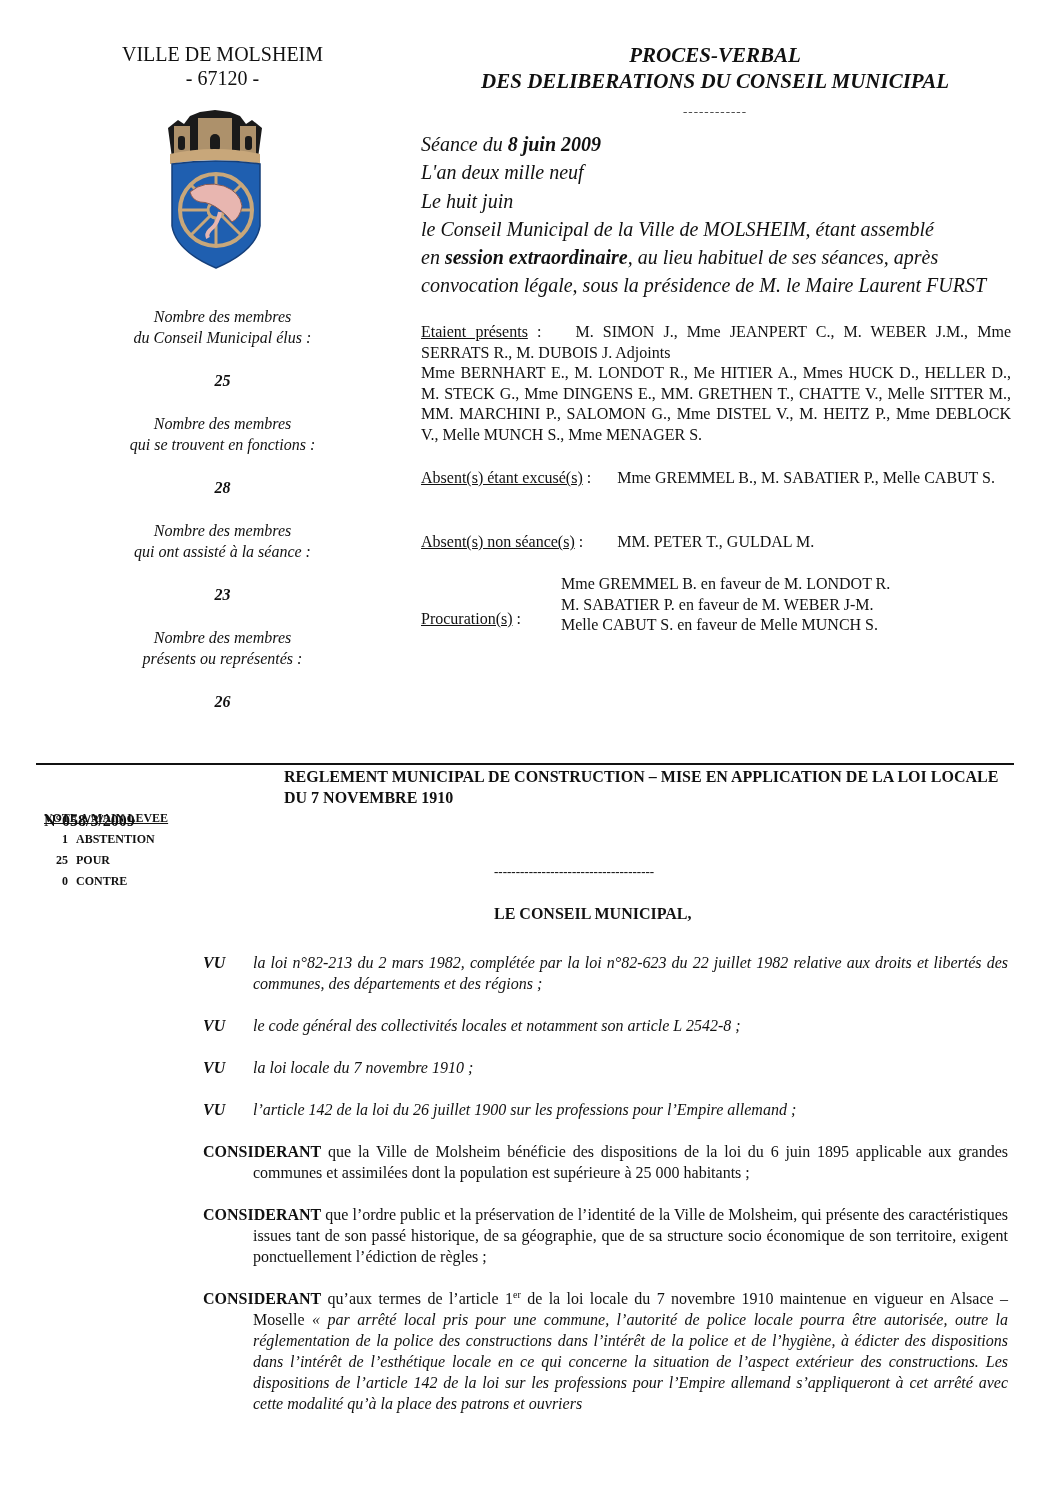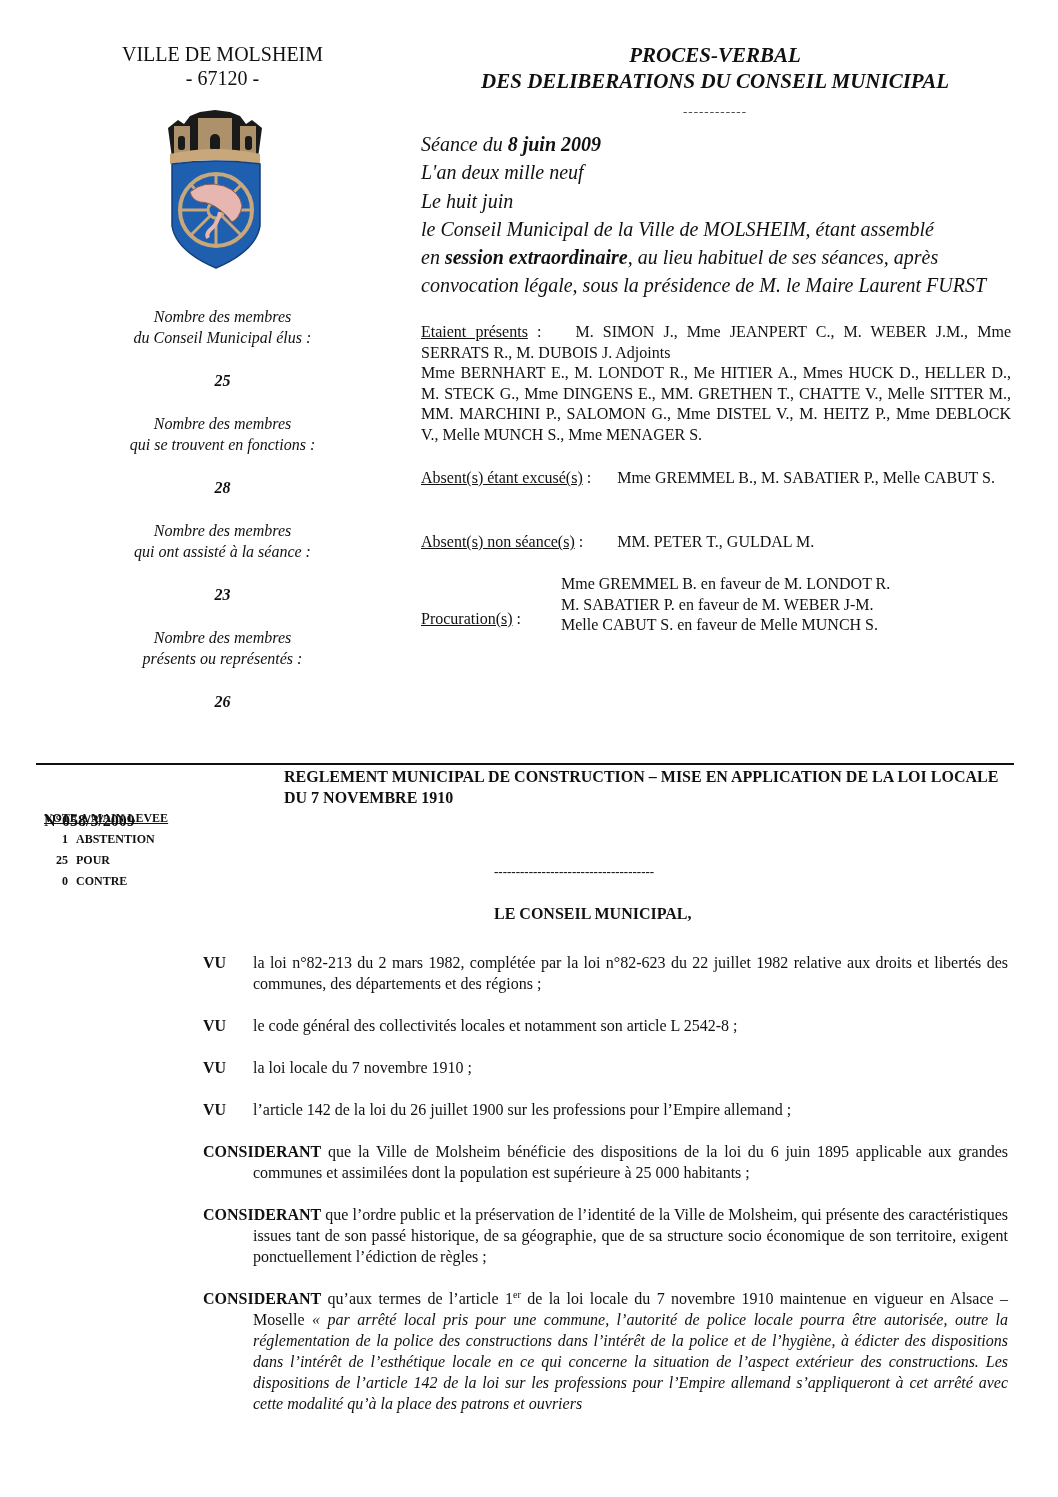--- a/index.html
+++ b/index.html
@@ -46,21 +46,21 @@
     .vote .vote-title { text-decoration: underline; }
     .vote-row { display: flex; }
     .vote-row .n { width: 28px; text-align: right; padding-right: 4px; }
     .vote-row .t { padding-left: 4px; }
 
     .dashes-big { left: 494px; top: 864px; font-size: 13px; font-weight: bold; letter-spacing: 0px; }
     .conseil { left: 494px; top: 905px; font-size: 16px; font-weight: bold; }
 
     
     .para { left: 203px; width: 805px; font-size: 16px; line-height: 21px; text-align: justify; }
-    .vu { display: flex; }
+    .vu { display: flex; font-style: italic; }
     .vu .k { width: 50px; flex: none; font-weight: bold; }
     .vu .v { flex: 1; }
     .cons { padding-left: 50px; text-indent: -50px; }
     .cons .k { font-weight: bold; }
     .cons i { font-style: italic; }
     sup { font-size: 10px; line-height: 0; vertical-align: super; }
   </style>
 </head>
 <body>
 

